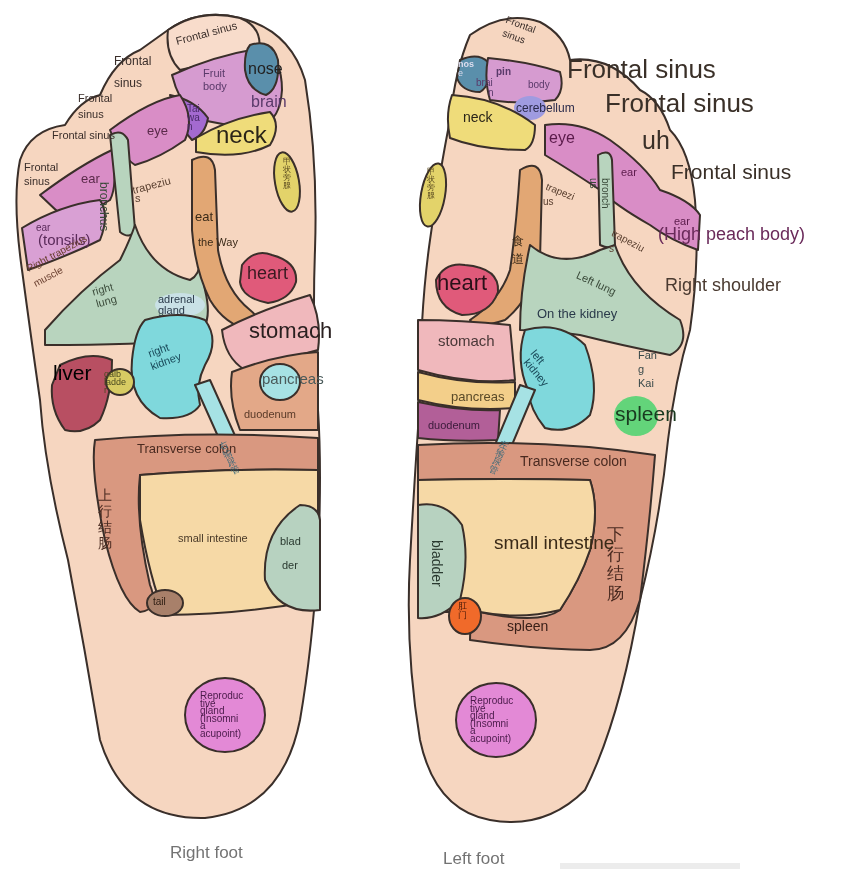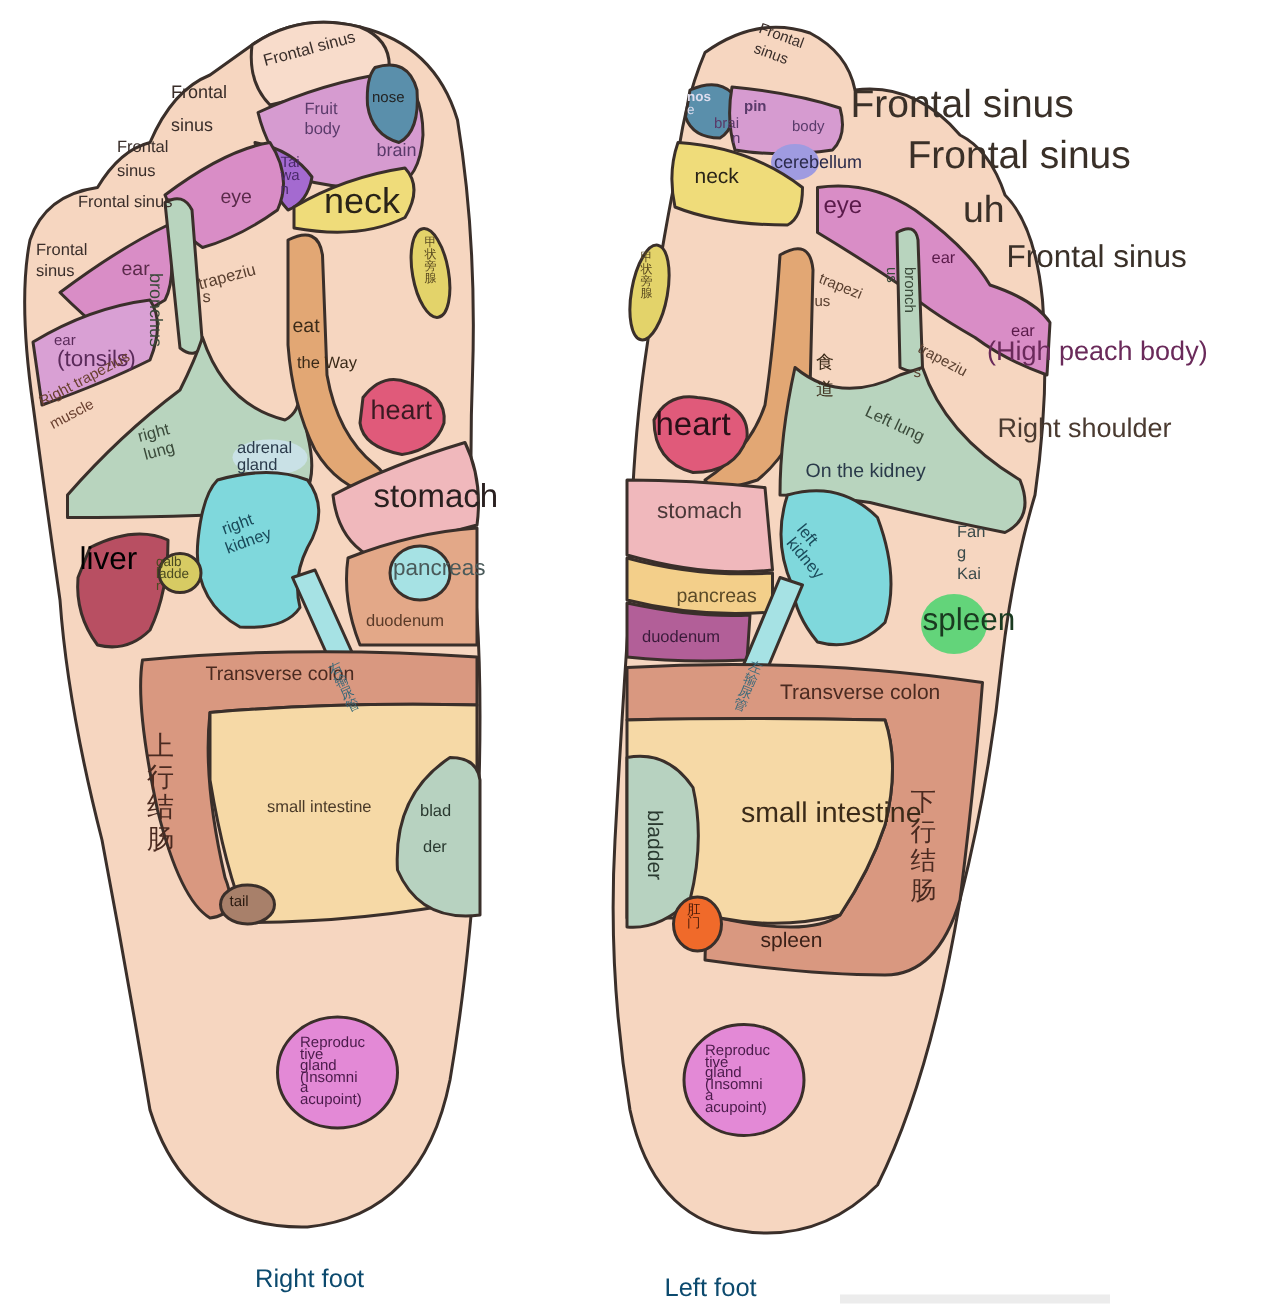--- a/index.html
+++ b/index.html
@@ -1,19 +1,19 @@
 <!DOCTYPE html>
 <html><head>
 <meta charset="utf-8">
 <style>
   html,body{margin:0;padding:0;background:#ffffff;}
   body{width:854px;height:869px;position:relative;overflow:hidden;font-family:"Liberation Sans",sans-serif;}
   svg.map{position:absolute;left:0;top:0;width:854px;height:869px;}
   .lbl{position:absolute;white-space:nowrap;line-height:1.0;color:#3a2e2a;}
-  .cap{position:absolute;font-size:17px;color:#0c4a6e;}
+  .cap{position:absolute;font-size:17px;color:#737373;}
   .ghostbar{position:absolute;left:560px;top:863px;width:180px;height:6px;background:#ececec;}
 </style>
 </head>
 <body>
 
 <svg class="map" viewBox="0 0 854 869">
   <g stroke="#3a2f2a" stroke-width="2" stroke-linejoin="round">
 
     <g>
 
@@ -123,24 +123,24 @@
     <span>Frontal sinus</span>
   </div>
   <div class="lbl" style="left:114px;top:55px;font-size:12px;">Frontal</div>
   <div class="lbl" style="left:114px;top:77px;font-size:12px;">sinus</div>
   <div class="lbl" style="left:78px;top:93px;font-size:11px;">Frontal</div>
   <div class="lbl" style="left:78px;top:109px;font-size:11px;">sinus</div>
   <div class="lbl" style="left:52px;top:130px;font-size:11px;">Frontal sinus</div>
   <div class="lbl" style="left:24px;top:162px;font-size:11px;">Frontal</div>
   <div class="lbl" style="left:24px;top:176px;font-size:11px;">sinus</div>
 
-  <div class="lbl" style="left:248px;top:61px;font-size:10px;color:#222;">nose</div>
+  <div class="lbl" style="left:248px;top:61px;font-size:16px;color:#222;">nose</div>
   <div class="lbl" style="left:203px;top:68px;font-size:11px;color:#5a3a6a;">Fruit</div>
   <div class="lbl" style="left:203px;top:81px;font-size:11px;color:#5a3a6a;">body</div>
-  <div class="lbl" style="left:203px;top:94px;font-size:12px;color:#5a3a6a;padding-left:48px;">brain</div>
+  <div class="lbl" style="left:203px;top:94px;font-size:16px;color:#5a3a6a;padding-left:48px;">brain</div>
   <div class="lbl" style="left:187px;top:104px;font-size:10px;color:#4a2a6a;">Tai</div>
   <div class="lbl" style="left:187px;top:113px;font-size:10px;color:#4a2a6a;">wa</div>
   <div class="lbl" style="left:187px;top:122px;font-size:10px;color:#4a2a6a;">n</div>
   <div class="lbl" style="left:216px;top:123px;font-size:24px;color:#2a2418;">neck</div>
   <div class="lbl" style="left:147px;top:124px;font-size:13px;color:#5a2a4a;">eye</div>
   <div class="lbl" style="left:81px;top:172px;font-size:13px;color:#5a2a4a;">ear</div>
   <div class="lbl" style="left:110px;top:182px;font-size:12px;color:#3a4a3a;transform:rotate(90deg);transform-origin:left top;">bronchus</div>
   <div class="lbl" style="left:132px;top:180px;font-size:11px;color:#5a4030;transform:rotate(-15deg);">trapeziu</div>
   <div class="lbl" style="left:135px;top:193px;font-size:11px;color:#5a4030;">s</div>
   <div class="lbl" style="left:283px;top:158px;font-size:8px;width:10px;white-space:normal;color:#5a4a20;">甲状旁腺</div>
@@ -159,21 +159,21 @@
   <div class="lbl" style="left:53px;top:362px;font-size:21px;color:#000000;">liver</div>
   <div class="lbl" style="left:104px;top:370px;font-size:9px;color:#4a4a20;">galb</div>
   <div class="lbl" style="left:104px;top:378px;font-size:9px;color:#4a4a20;">ladde</div>
   <div class="lbl" style="left:104px;top:386px;font-size:9px;color:#4a4a20;">r</div>
   <div class="lbl" style="left:148px;top:345px;font-size:11px;color:#1a4a5a;transform:rotate(-20deg);">right</div>
   <div class="lbl" style="left:150px;top:356px;font-size:11px;color:#1a4a5a;transform:rotate(-20deg);">kidney</div>
   <div class="lbl" style="left:262px;top:371px;font-size:15px;color:#4a5a5a;">pancreas</div>
   <div class="lbl" style="left:244px;top:409px;font-size:11px;color:#5a3a28;">duodenum</div>
   <div class="lbl" style="left:137px;top:442px;font-size:13px;color:#4a2a20;">Transverse colon</div>
   <div class="lbl" style="left:225px;top:440px;font-size:9px;width:10px;white-space:normal;color:#3a6a7a;transform:rotate(-25deg);">右输尿管</div>
-  <div class="lbl" style="left:98px;top:487px;font-size:18px;width:20px;white-space:normal;line-height:1.15;color:#4a2a20;">上行结肠</div>
+  <div class="lbl" style="left:98px;top:487px;font-size:14px;width:20px;white-space:normal;line-height:1.15;color:#4a2a20;">上行结肠</div>
   <div class="lbl" style="left:178px;top:533px;font-size:11px;color:#4a3a28;">small intestine</div>
   <div class="lbl" style="left:280px;top:536px;font-size:11px;color:#2a3a30;">blad</div>
   <div class="lbl" style="left:282px;top:560px;font-size:11px;color:#2a3a30;">der</div>
   <div class="lbl" style="left:153px;top:597px;font-size:10px;color:#2a1a10;">tail</div>
   <div style="position:absolute;left:200px;top:692px;font-size:10px;line-height:0.75;color:#4a1a4a;">
     <div>Reproduc</div>
     <div>tive</div>
     <div>gland</div>
     <div>(Insomni</div>
     <div>a</div>
@@ -194,21 +194,21 @@
   <div class="lbl" style="left:463px;top:110px;font-size:14px;color:#2a2418;">neck</div>
   <div class="lbl" style="left:549px;top:130px;font-size:16px;color:#5a1a4a;">eye</div>
   <div class="lbl" style="left:621px;top:167px;font-size:11px;color:#5a1a4a;">ear</div>
   <div class="lbl" style="left:427px;top:168px;font-size:8px;width:10px;white-space:normal;color:#5a4a20;">甲状旁腺</div>
   <div class="lbl" style="left:610px;top:178px;font-size:10px;color:#3a4a3a;transform:rotate(90deg);transform-origin:left top;">bronch</div>
   <div class="lbl" style="left:598px;top:178px;font-size:10px;color:#3a4a3a;transform:rotate(90deg);transform-origin:left top;">us</div>
   <div class="lbl" style="left:545px;top:187px;font-size:10px;color:#5a4030;transform:rotate(22deg);">trapezi</div>
   <div class="lbl" style="left:543px;top:197px;font-size:10px;color:#5a4030;">us</div>
   <div class="lbl" style="left:610px;top:236px;font-size:10px;color:#5a4030;transform:rotate(28deg);">trapeziu</div>
   <div class="lbl" style="left:609px;top:244px;font-size:10px;color:#5a4030;">s</div>
-  <div class="lbl" style="left:512px;top:232px;font-size:12px;width:12px;white-space:normal;line-height:1.5;color:#3a2a18;margin-left:32px;">食道</div>
+  <div class="lbl" style="left:512px;top:232px;font-size:12px;width:12px;white-space:normal;line-height:1.5;color:#3a2a18;">食道</div>
   <div class="lbl" style="left:437px;top:272px;font-size:22px;color:#2a1018;">heart</div>
   <div class="lbl" style="left:575px;top:278px;font-size:11px;color:#3a4a3a;transform:rotate(25deg);">Left lung</div>
   <div class="lbl" style="left:537px;top:307px;font-size:13px;color:#2a3a4a;">On the kidney</div>
   <div class="lbl" style="left:438px;top:333px;font-size:15px;color:#4a3838;">stomach</div>
   <div class="lbl" style="left:537px;top:348px;font-size:11px;color:#1a4a5a;transform:rotate(50deg);transform-origin:left top;">left</div>
   <div class="lbl" style="left:530px;top:357px;font-size:11px;color:#1a4a5a;transform:rotate(50deg);transform-origin:left top;">kidney</div>
   <div class="lbl" style="left:451px;top:390px;font-size:13px;color:#5a4a28;">pancreas</div>
   <div class="lbl" style="left:428px;top:420px;font-size:11px;color:#3a1a3a;">duodenum</div>
   <div class="lbl" style="left:638px;top:350px;font-size:11px;color:#3a4a4a;">Fan</div>
   <div class="lbl" style="left:638px;top:364px;font-size:11px;color:#3a4a4a;">g</div>

